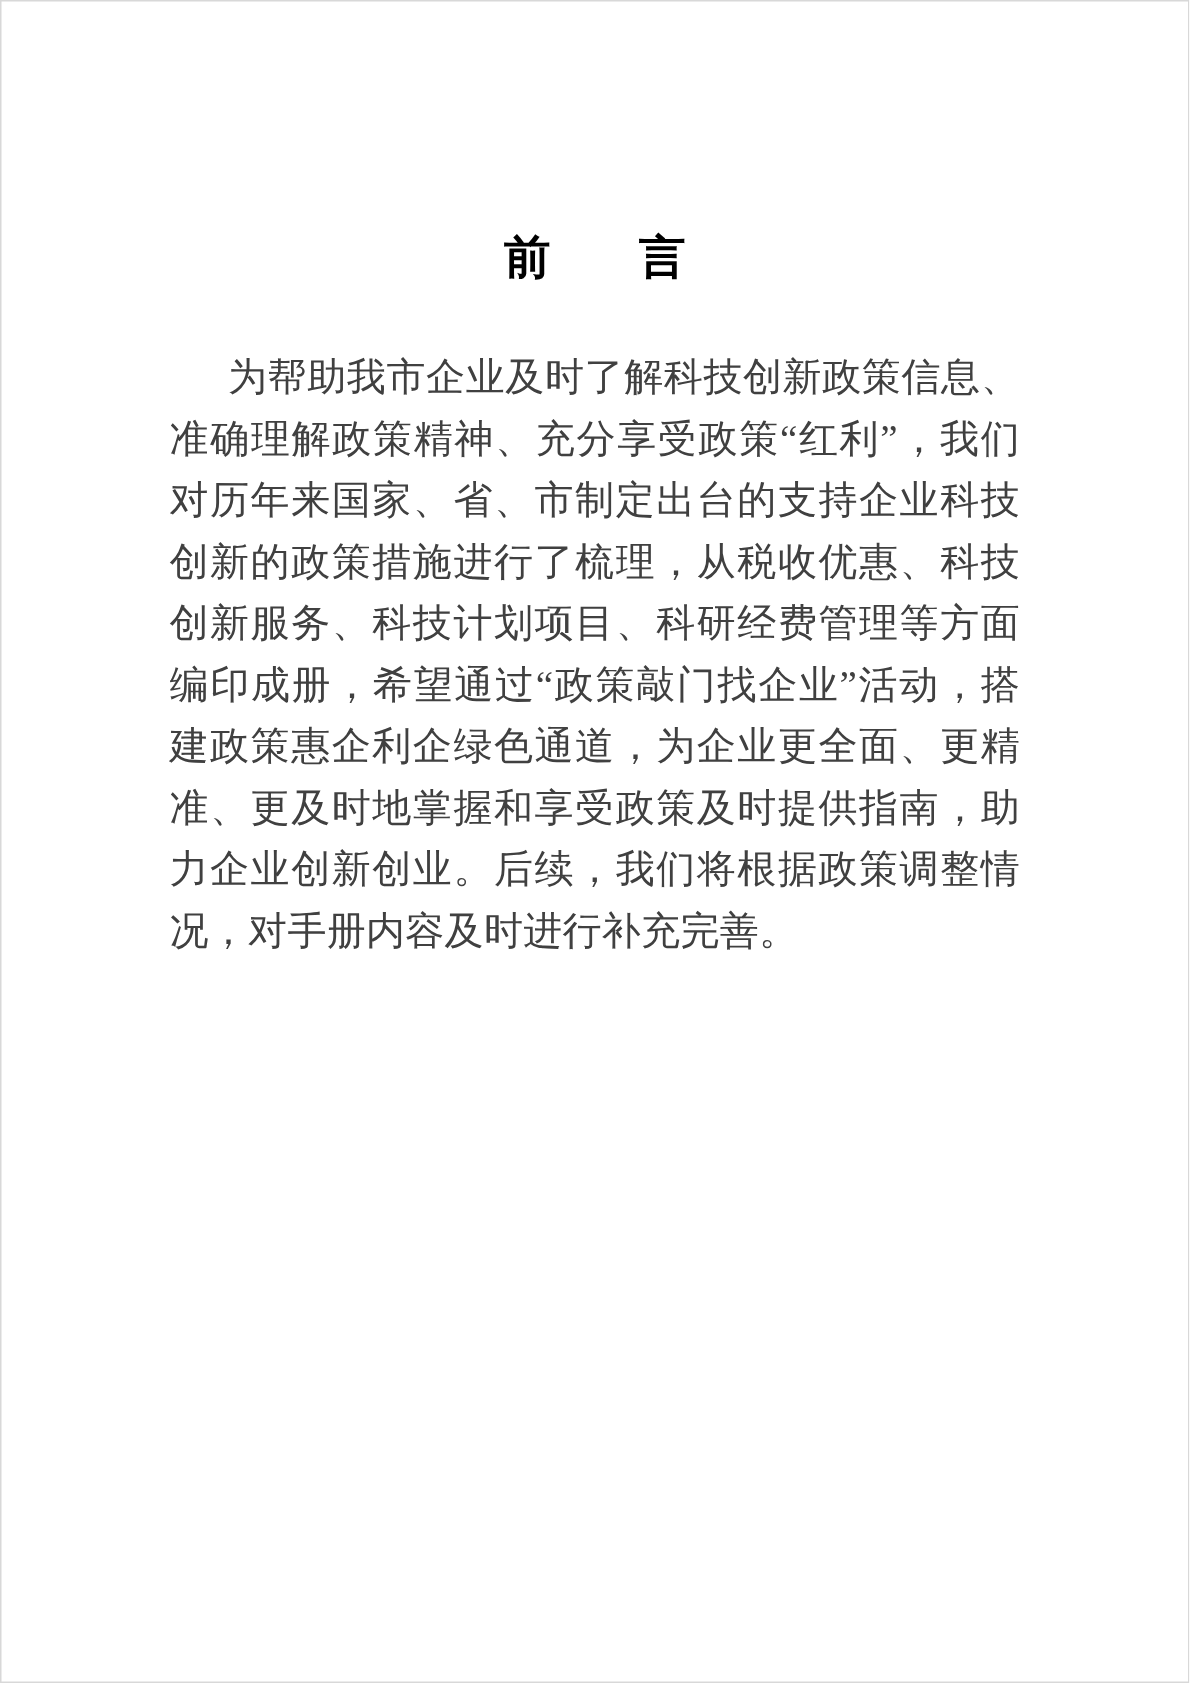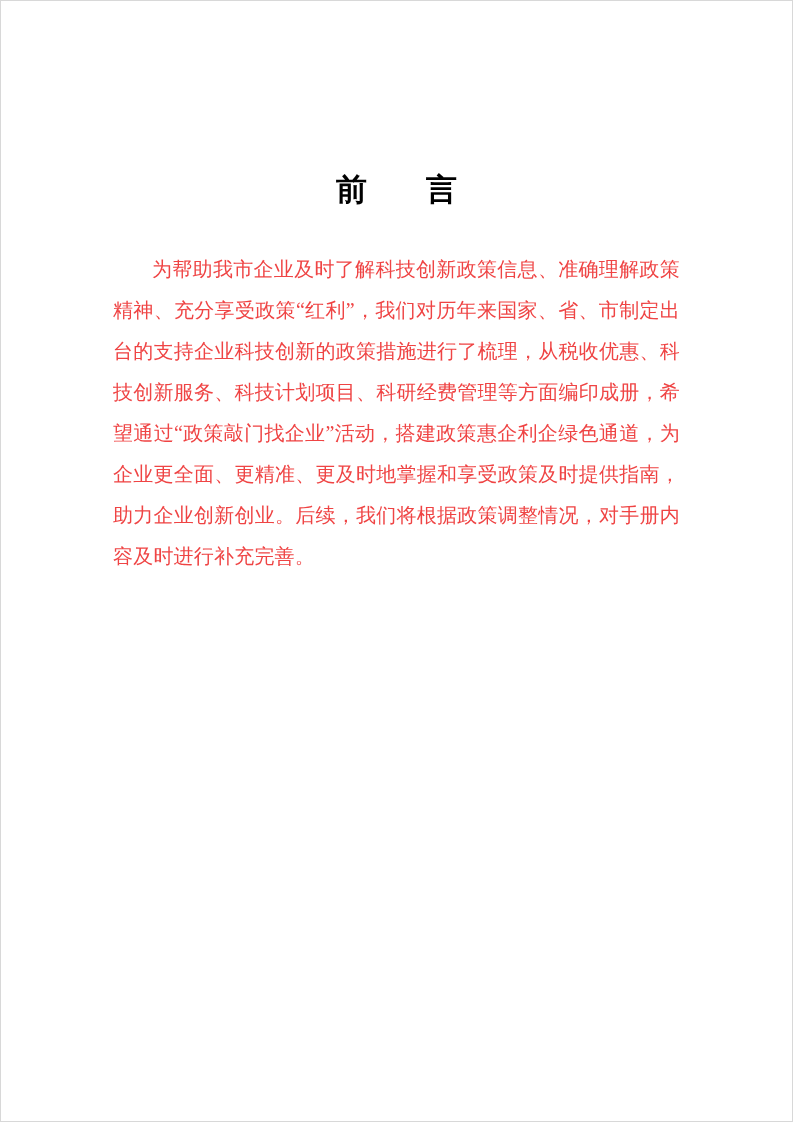--- a/index.html
+++ b/index.html
@@ -25,38 +25,38 @@
     top: 0;
     width: 793px;
     height: 1122px;
     border: 1px solid #d8d8d8;
     box-sizing: border-box;
     pointer-events: none;
   }
   .content {
     position: absolute;
     left: 113px;
-    top: 168px;
+    top: 150px;
     width: 567px;
   }
   .doc-title {
     text-align: center;
     font-size: 31px;
     font-weight: bold;
     letter-spacing: 14px;
     color: #000000;
     margin: 0 0 38px 0;
     line-height: 1.4;
     font-family: "Liberation Serif", "DejaVu Serif", serif;
     text-indent: 14px;
   }
   .body-text {
-    font-size: 20px;
+    font-size: 26px;
     line-height: 41px;
-    color: #ef4444;
+    color: #404040;
     text-align: justify;
     text-justify: inter-ideograph;
     text-indent: 39px;
     margin: 0;
     letter-spacing: 0.2px;
     font-family: "Liberation Serif", "DejaVu Serif", serif;
   }
 </style>
 </head>
 <body>

